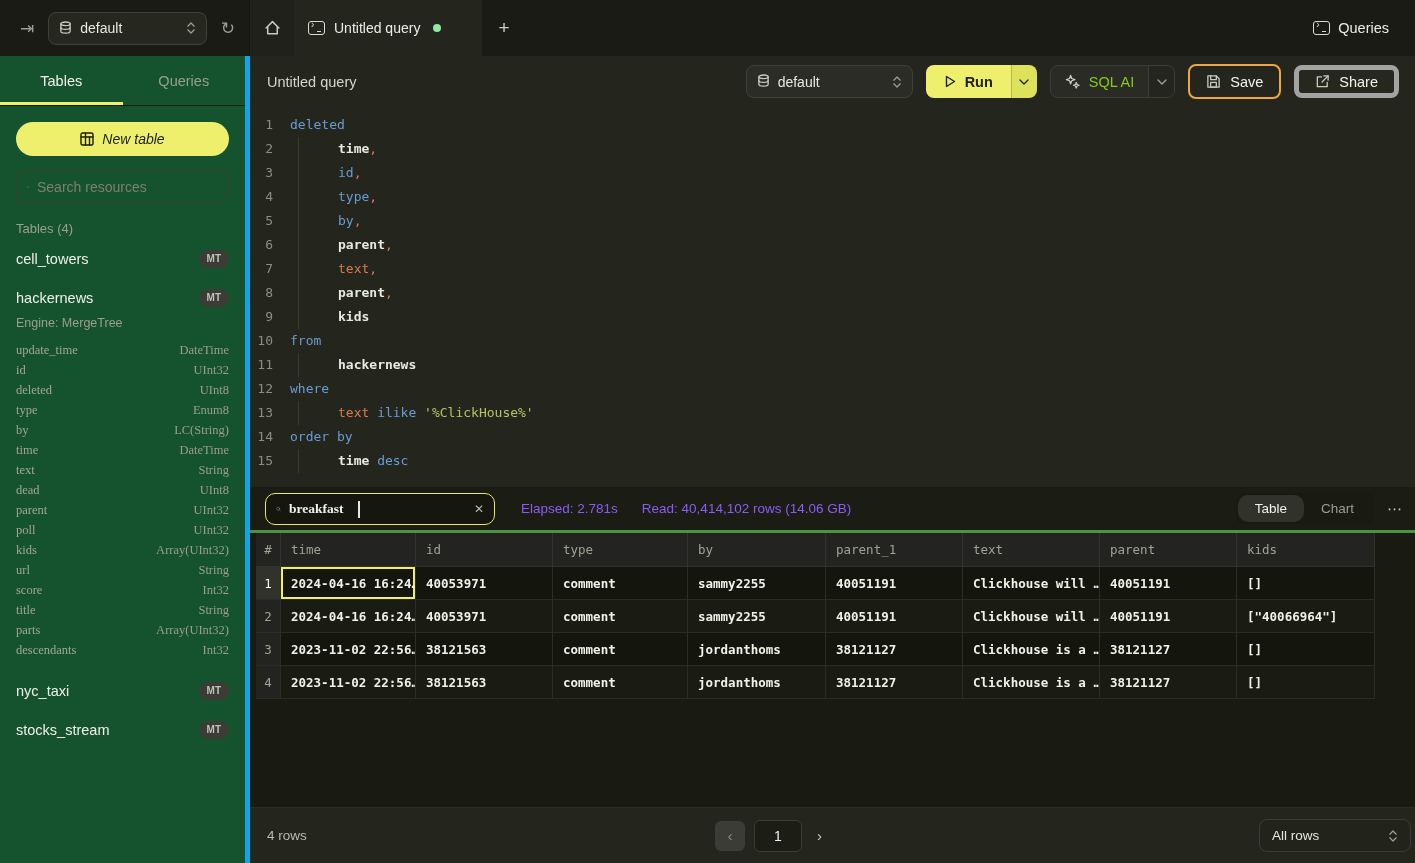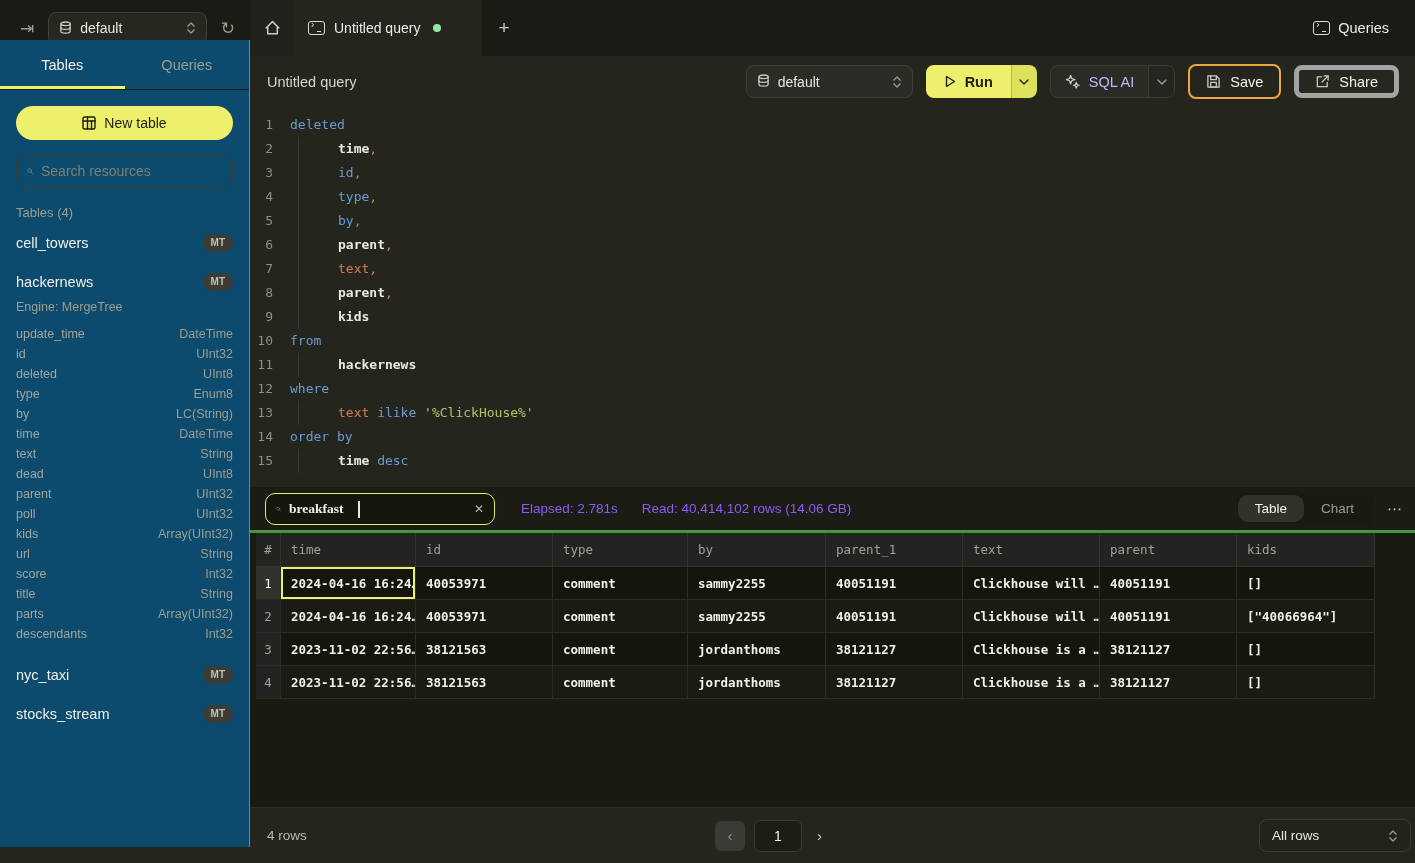--- a/index.html
+++ b/index.html
@@ -1,46 +1,46 @@
 <!DOCTYPE html>
 <html><head>
 <meta charset="utf-8">
 <style>
   * { margin:0; padding:0; box-sizing:border-box; }
   html,body { width:1415px; height:863px; background:#111; }
   body { font-family:"Liberation Sans", sans-serif; overflow:hidden; }
   #app { position:relative; width:1415px; height:863px; background:#24261d; color:#ececea; }
-  .mono { font-family:Liberation Sans, sans-serif; }
+  .mono { font-family:Liberation Serif, serif; }
 
   
   .topbar { position:absolute; top:0; left:0; width:1415px; height:56px; background:#1a1b15; display:flex; }
   .topbar-left { width:250px; height:56px; display:flex; align-items:center; gap:14px; padding:0 14px 0 20px; border-right:1px solid #15160f; }
   .icon-btn { color:#9b9e90; background:none; border:none; font-size:17px; line-height:1; cursor:pointer; display:flex; align-items:center; }
   .select-box { display:flex; align-items:center; gap:8px; height:33px; background:#2b2c25; border:1px solid #3f4037; border-radius:8px; padding:0 10px; color:#e8e8e0; font-size:14px; cursor:pointer; }
   .topbar-left .select-box { flex:1; background:#26271f; }
   .select-box .grow { flex:1; }
   svg.ic { display:block; stroke:#c9cbc0; fill:none; stroke-width:1.4; stroke-linecap:round; stroke-linejoin:round; }
   svg.ic.dim { stroke:#9b9e90; }
   .tabstrip { flex:1; display:flex; align-items:stretch; }
   .home-tab { width:44px; display:flex; align-items:center; justify-content:center; background:#20211a; cursor:pointer; }
   .query-tab { width:188px; display:flex; align-items:center; gap:9px; padding:0 14px; background:#24261d; cursor:pointer; }
   .query-tab .tab-label { font-size:14px; color:#ececea; }
   .green-dot { width:8px; height:8px; border-radius:50%; background:#90e8a2; margin-left:4px; }
   .plus-tab { width:44px; display:flex; align-items:center; justify-content:center; color:#c9cbc0; font-size:19px; cursor:pointer; }
   .topbar-right { display:flex; align-items:center; margin-left:auto; padding-right:26px; gap:8px; cursor:pointer; }
   .topbar-right span.lbl { font-size:14.5px; color:#ececea; }
 
   
-  .sidebar { position:absolute; top:40px; left:0; width:250px; height:807px; background:#0c4a6e; border-right:1px solid #0ea5e9; overflow:hidden; }
+  .sidebar { position:absolute; top:56px; left:0; width:250px; height:807px; background:#14532d; border-right:5px solid #0ea5e9; overflow:hidden; }
   .side-tabs { height:50px; display:flex; border-bottom:1px solid #1b1c15; }
   .side-tab { flex:1; display:flex; align-items:center; justify-content:center; font-size:14.5px; color:#9b9e90; position:relative; cursor:pointer; }
   .side-tab.active { color:#f2f2ec; }
   .side-tab.active::after { content:""; position:absolute; left:0; right:0; bottom:0; height:3px; background:#eef06d; }
   .side-body { padding:16px 16px 0 16px; }
-  .new-table-btn { width:100%; height:34px; background:#eef06d; color:#1d1e10; border:none; border-radius:17px; font-size:14px; font-weight:500; display:flex; align-items:center; justify-content:center; gap:8px; cursor:pointer; font-family:"Liberation Sans",sans-serif; }
+  .new-table-btn { width:100%; height:34px; background:#eef06d; color:#1d1e10; border:none; border-radius:17px; font-size:14px; font-weight:500; display:flex; align-items:center; justify-content:center; gap:8px; cursor:pointer; font-family:"Liberation Sans",sans-serif;font-style:italic; }
   .new-table-btn svg { stroke:#1d1e10; }
   .side-search { margin-top:15px; height:32px; border:1px solid #3c3e34; border-radius:8px; display:flex; align-items:center; gap:8px; padding:0 10px; }
   .side-search input { flex:1; background:transparent; border:none; outline:none; color:#e8e8e0; font-size:14px; font-family:"Liberation Sans",sans-serif; }
   .side-search input::placeholder { color:#7d8074; }
   .section-label { margin-top:18px; font-size:13px; color:#9b9e90; }
   .tbl-item { height:33px; margin-top:6px; display:flex; align-items:center; justify-content:space-between; cursor:pointer; }
   .tbl-item .tname { font-size:14.5px; color:#f0f0ea; }
   .badge { min-width:30px; height:18px; padding:0 7px; border-radius:9px; background:#3b3c35; color:#c0c2b6; font-size:10px; font-weight:700; letter-spacing:.4px; display:flex; align-items:center; justify-content:center; }
   .engine-line { font-size:12.5px; color:#9b9e90; margin:2px 0 10px 0; }
   .col-list { }
@@ -54,21 +54,21 @@
   .qheader { height:51px; display:flex; align-items:center; padding:0 16px 0 17px; }
   .qtitle { font-size:14.5px; color:#d4d5cb; }
   .qactions { margin-left:auto; display:flex; align-items:center; gap:13px; }
   .qactions .select-box { width:167px; }
   .btn-group { display:flex; height:33px; border-radius:8px; overflow:hidden; cursor:pointer; }
   .run-main { display:flex; align-items:center; gap:9px; padding:0 18px; background:#eef06d; color:#20210f; font-size:14.5px; font-weight:600; }
   .run-main svg { stroke:#20210f; }
   .run-caret { width:26px; display:flex; align-items:center; justify-content:center; background:#dde15c; border-left:1px solid rgba(0,0,0,.18); }
   .run-caret svg { stroke:#20210f; }
   .sqlai-group { border:1px solid #3c3e34; background:#2a2b24; }
-  .sqlai-main { display:flex; align-items:center; gap:9px; padding:0 14px; font-size:14.5px; color:#c4b5fd; }
+  .sqlai-main { display:flex; align-items:center; gap:9px; padding:0 14px; font-size:14.5px; color:#84cc16; }
   .sqlai-caret { width:26px; display:flex; align-items:center; justify-content:center; border-left:1px solid #3c3e34; background:#24251e; }
   .save-btn { display:flex; align-items:center; gap:9px; height:35px; padding:0 16px; background:transparent; border:2px solid #eda73d; border-radius:8px; color:#f2f2ec; font-size:14.5px; cursor:pointer; font-family:"Liberation Sans",sans-serif; }
   .share-btn { display:flex; align-items:center; gap:9px; height:33px; padding:0 16px; background:#26271f; border:5px solid #a3a3a3; border-radius:8px; color:#f2f2ec; font-size:14.5px; cursor:pointer; font-family:"Liberation Sans",sans-serif; }
 
   
   .editor { position:absolute; top:51px; left:0; width:1165px; height:380px; padding-top:6px; font-family:"DejaVu Sans Mono",monospace; font-size:13px; overflow:hidden; cursor:text; }
   .eline { display:flex; height:24px; line-height:24px; }
   .ln { width:27px; text-align:right; padding-right:4px; color:#8b8e81; flex:none; }
   .code { padding-left:13px; white-space:pre; display:flex; }
   .guide { display:inline-block; width:40px; border-left:1px solid #383a2f; margin-left:8px; height:24px; flex:none; }

